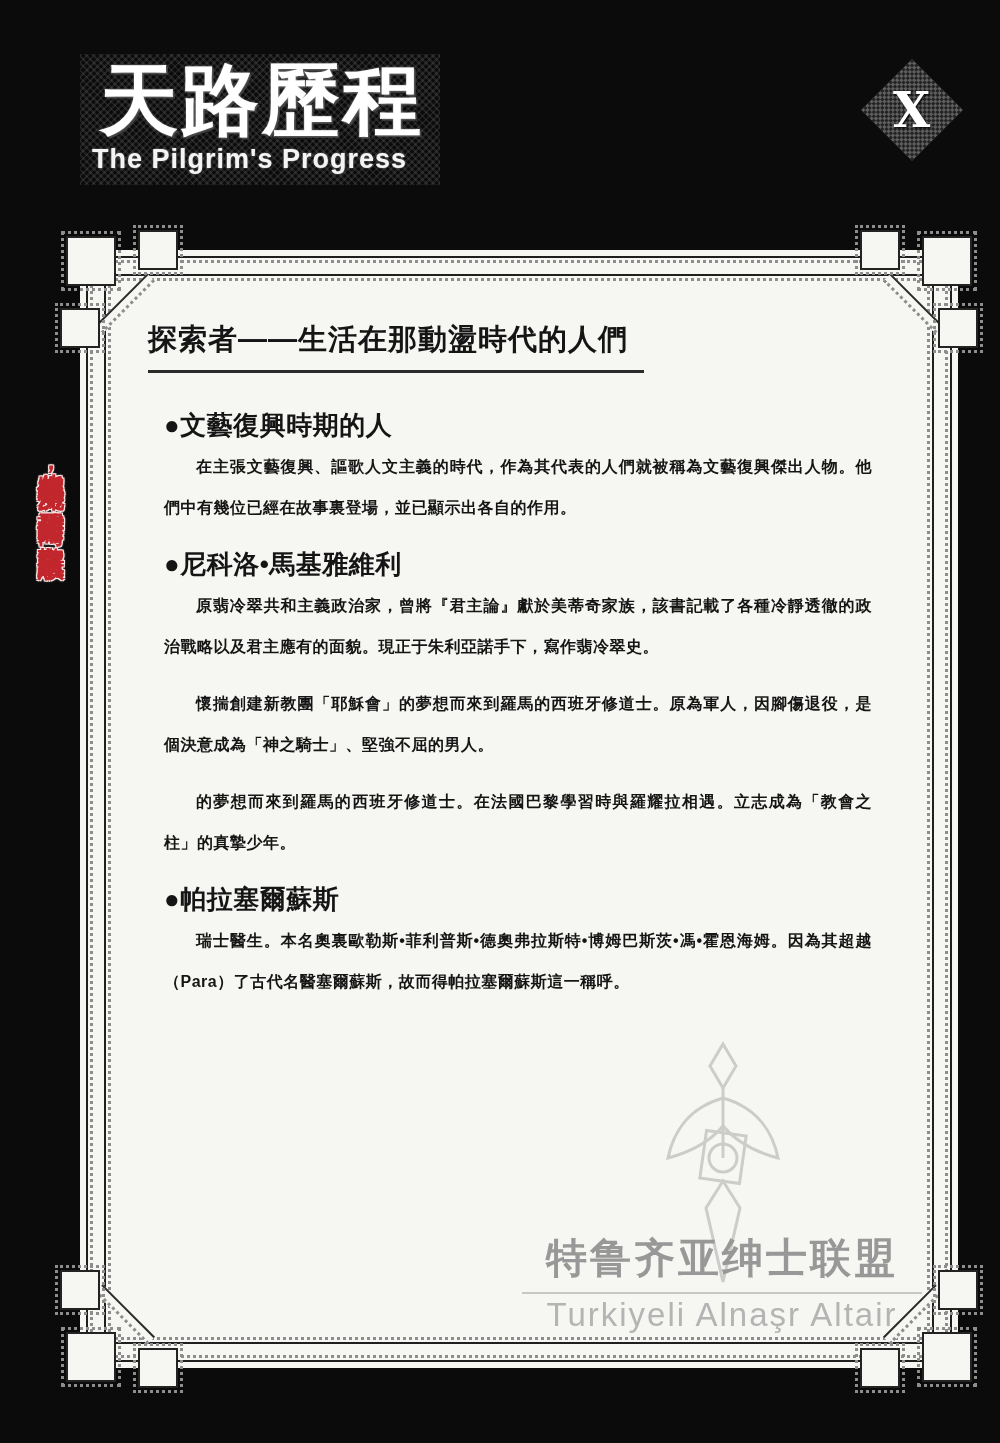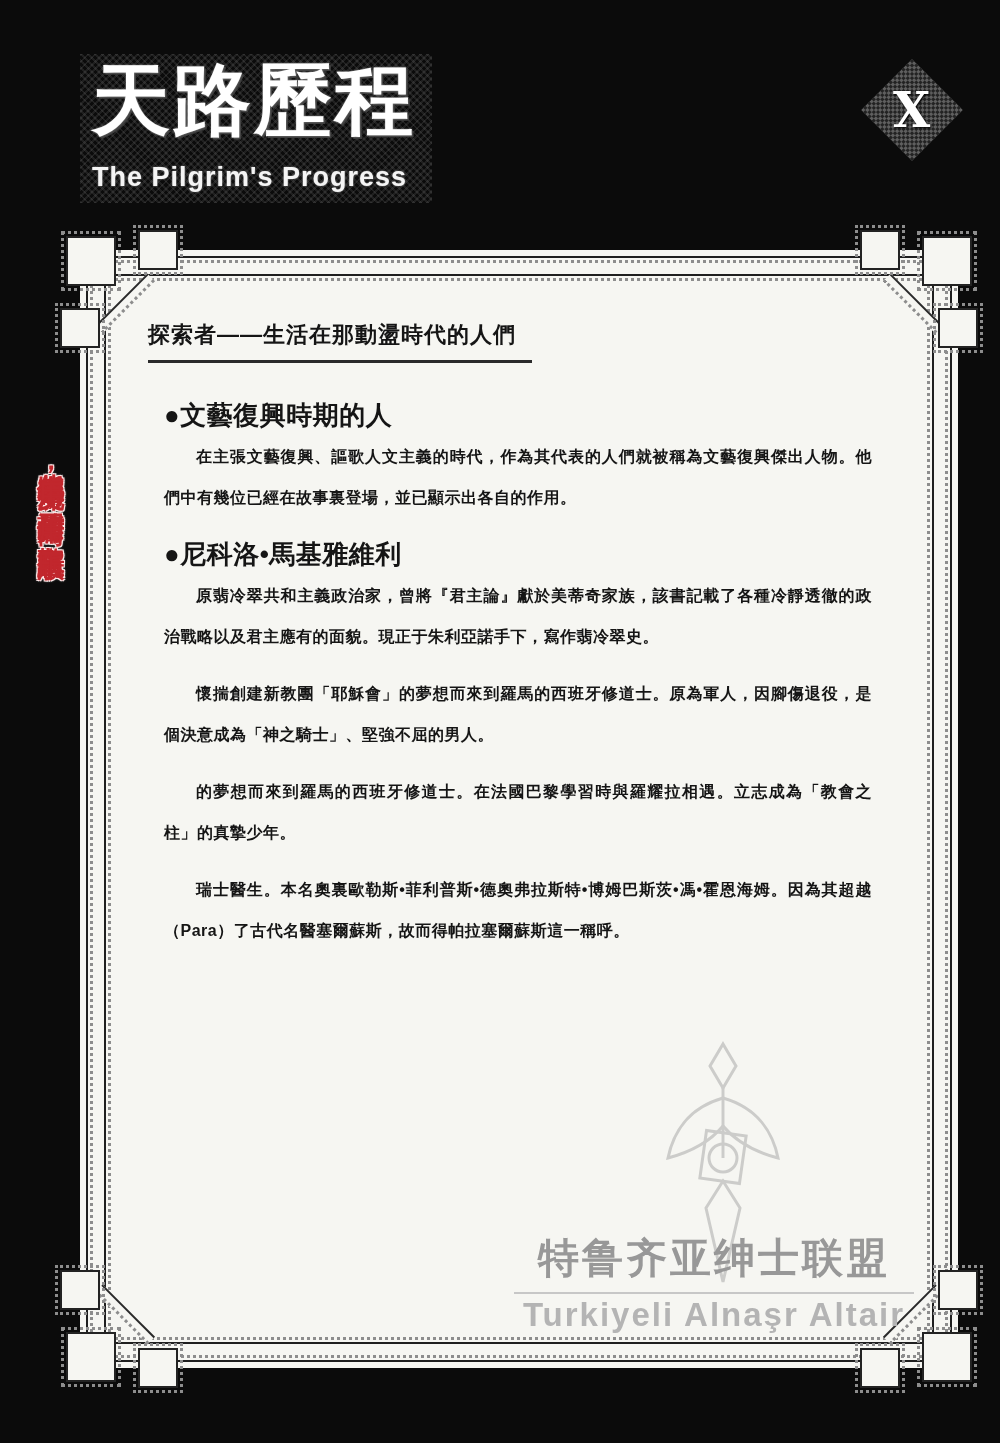--- a/index.html
+++ b/index.html
@@ -11,23 +11,24 @@
   
   .logo{
     position:absolute;left:80px;top:54px;padding:6px 16px 10px 12px;
     background-image:
       repeating-linear-gradient(45deg, rgba(140,140,140,.16) 0 2px, transparent 2px 5px),
       repeating-linear-gradient(135deg, rgba(140,140,140,.16) 0 2px, transparent 2px 5px);
   }
   .logo-cjk{
     font-size:78px;font-weight:bold;color:#ffffff;letter-spacing:3px;line-height:1.05;
     text-shadow:0 0 2px #9a9a9a, 2px 2px 0 #3c3c3c;
+    margin-left:8px;
   }
   .logo-en{
-    font-size:27px;font-weight:bold;color:#f4f4f4;letter-spacing:1px;margin-top:20px;
+    font-size:27px;font-weight:bold;color:#f4f4f4;letter-spacing:1px;margin-top:2px;
     text-shadow:0 0 2px #8a8a8a;
   }
   
   .page-marker{
     position:absolute;left:876px;top:74px;width:72px;height:72px;
     transform:rotate(45deg);
     background:repeating-conic-gradient(#5f5f5f 0% 25%, #232323 0% 50%);
     background-size:6px 6px;
     display:flex;align-items:center;justify-content:center;
   }
@@ -71,45 +72,45 @@
   .ch-tr{right:8px;top:48px;transform:rotate(45deg);}
   .ch-bl{left:8px;bottom:48px;transform:rotate(45deg);}
   .ch-br{right:8px;bottom:48px;transform:rotate(-45deg);}
   
   .panel-content{
     position:absolute;left:68px;top:70px;width:740px;z-index:4;
     color:#151515;
   }
   .panel-heading{
     display:inline-block;
-    font-size:22px;font-weight:bold;letter-spacing:1px;
+    font-size:29px;font-weight:bold;letter-spacing:1px;
     padding:0 16px 10px 0;margin:0 0 16px 0;
     border-bottom:3px solid #2b2b2b;
   }
   .section{margin:16px;}
   .section-title{
     font-size:26px;font-weight:bold;line-height:41px;letter-spacing:0.5px;margin:0;
   }
   .section-body{
     font-size:16px;font-weight:bold;line-height:41px;letter-spacing:0.5px;
     text-indent:2em;margin:0;text-align:justify;
   }
   
   .emblem{
     position:absolute;right:140px;bottom:80px;z-index:1;opacity:.45;
   }
   .watermark{
-    position:absolute;right:44px;bottom:34px;width:400px;text-align:center;z-index:4;
+    position:absolute;right:36px;bottom:34px;width:400px;text-align:center;z-index:4;
   }
   .wm-cjk{
     font-size:41px;font-weight:bold;color:#989898;letter-spacing:3px;
     padding-bottom:6px;border-bottom:2px solid #c7c7c7;
   }
   .wm-latin{
-    font-size:33px;color:#b4b4b4;letter-spacing:2px;margin-top:2px;font-weight:bold;
+    font-size:33px;color:#b4b4b4;letter-spacing:2px;margin-top:2px;
   }
 </style>
 </head>
 <body>
 
 <div class="logo">
   <div class="logo-cjk">天路歷程</div>
   <div class="logo-en">The Pilgrim's Progress</div>
 </div>
 
@@ -174,20 +175,21 @@
 
     <div class="section">
       <p class="section-body">懷揣創建新教團「耶穌會」的夢想而來到羅馬的西班牙修道士。原為軍人，因腳傷退役，是個決意成為「神之騎士」、堅強不屈的男人。</p>
     </div>
 
     <div class="section">
       <p class="section-body">的夢想而來到羅馬的西班牙修道士。在法國巴黎學習時與羅耀拉相遇。立志成為「教會之柱」的真摯少年。</p>
     </div>
 
     <div class="section">
+      <p class="section-title">●帕拉塞爾蘇斯</p>
       <p class="section-body">瑞士醫生。本名奧裏歐勒斯•菲利普斯•德奧弗拉斯特•博姆巴斯茨•馮•霍恩海姆。因為其超越（Para）了古代名醫塞爾蘇斯，故而得帕拉塞爾蘇斯這一稱呼。</p>
     </div>
   </div>
 
   <div class="watermark">
     <div class="wm-cjk">特鲁齐亚绅士联盟</div>
     <div class="wm-latin">Turkiyeli Alnaşr Altair</div>
   </div>
 </div>
 

